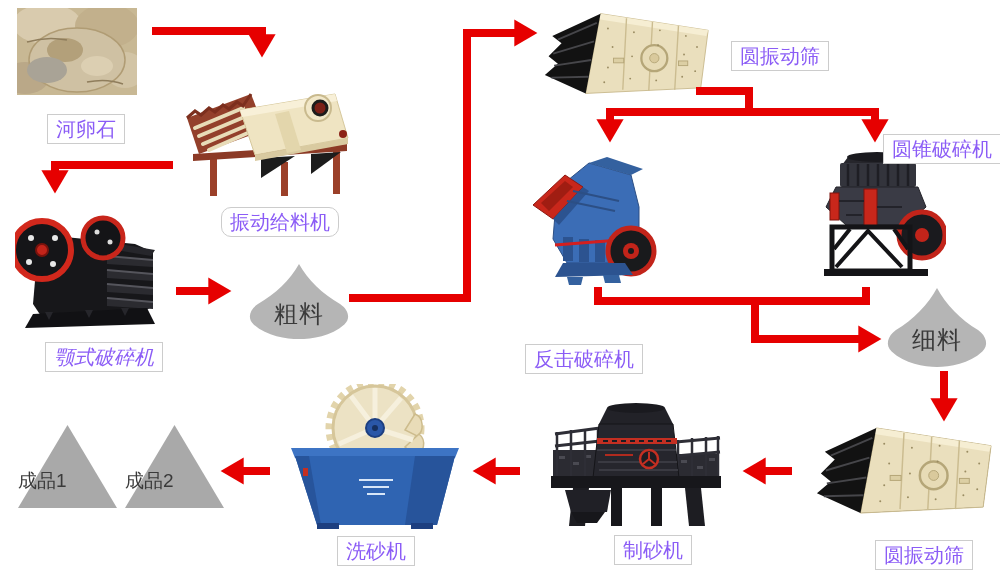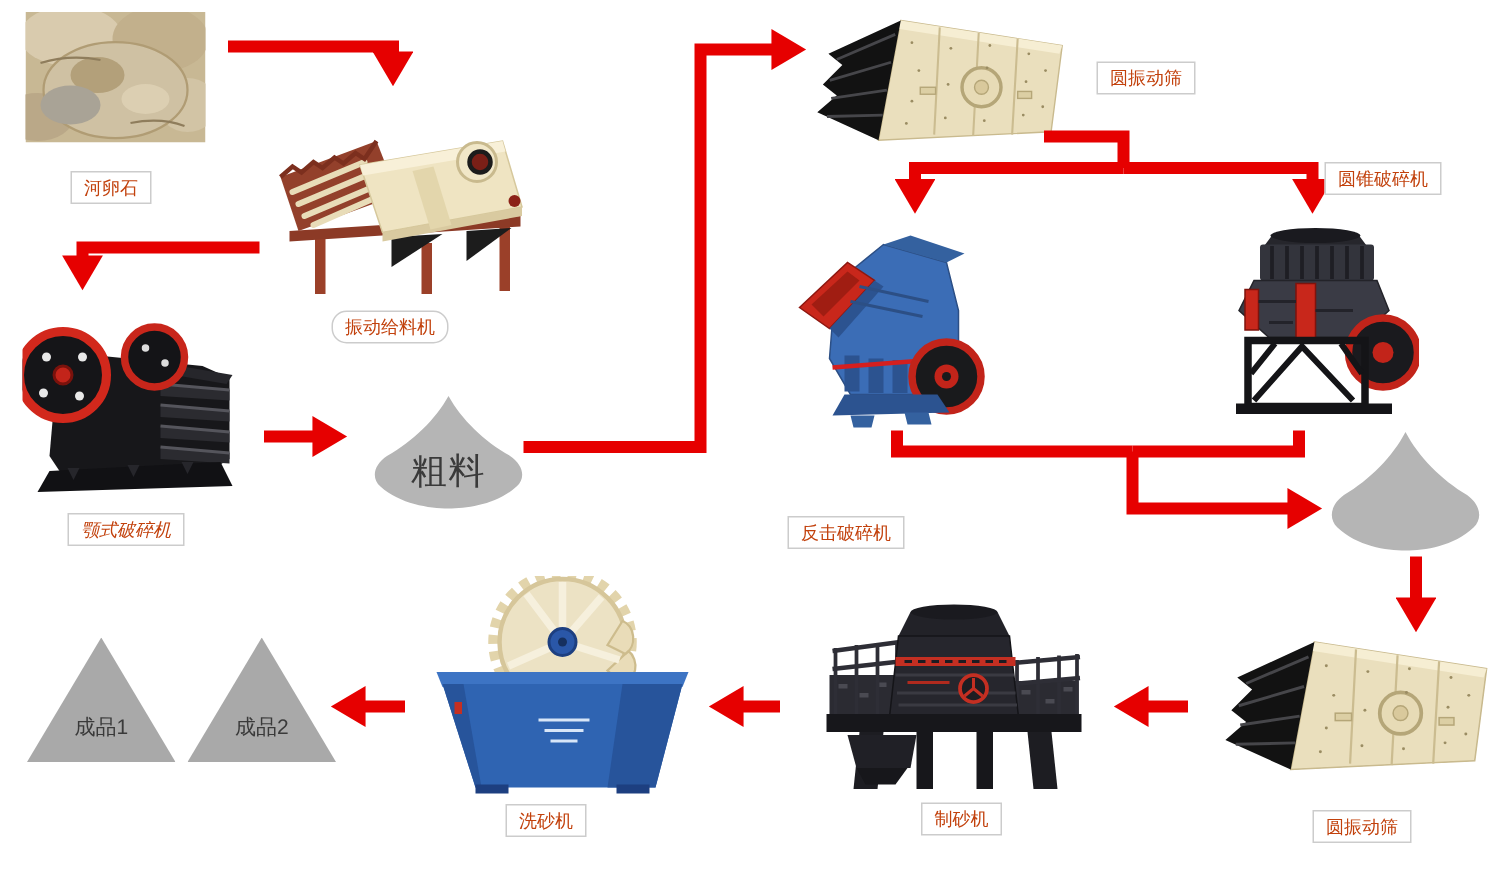--- a/index.html
+++ b/index.html
@@ -3,29 +3,29 @@
 <meta charset="utf-8">
 <style>
   html,body{margin:0;padding:0;background:#fff;}
   .canvas{position:relative;width:1000px;height:582px;background:#fff;overflow:hidden;
           font-family:"Liberation Sans","DejaVu Sans",sans-serif;}
   .abs{position:absolute;}
   .machine{position:absolute;z-index:2;}
   .machine svg{display:block;width:100%;height:100%;}
   #arrow-layer{position:absolute;left:0;top:0;z-index:3;pointer-events:none;}
   .node-label{position:absolute;z-index:4;background:#ffffff;border:1px solid #cccccc;
-              color:#c2410c;font-size:12px;line-height:1;padding:4px 8px;white-space:nowrap;}
+              color:#8b5cf6;font-size:20px;line-height:1;padding:4px 8px;white-space:nowrap;}
   .pile{position:absolute;z-index:2;}
   .pile svg{display:block;width:100%;height:100%;}
   .pile .pile-text{position:absolute;left:0;right:0;top:46%;text-align:center;
                    color:#3a3a3a;font-size:24px;letter-spacing:1px;}
   .product-tri{position:absolute;z-index:2;background:#a9a9a9;
                clip-path:polygon(50% 0,100% 100%,0 100%);}
-  .product-label{position:absolute;left:0;right:0;bottom:17%;text-align:center;z-index:3;
-                 color:#3a3a3a;font-size:14px;}
+  .product-label{position:absolute;left:0;right:0;bottom:17%;z-index:3;
+                 color:#3a3a3a;font-size:19px;}
 </style>
 </head>
 <body>
 
 <div class="canvas">
 
   <svg id="arrow-layer" width="1000" height="582" viewBox="0 0 1000 582">
     <defs>
       <marker id="ah" viewBox="0 0 4 4" markerWidth="3.4" markerHeight="3.4" refX="0.25" refY="2" orient="auto" markerUnits="strokeWidth">
         <path d="M0,0 L3.4,2 L0,4 Z" fill="#e60000"></path>
@@ -323,35 +323,36 @@
     <svg viewBox="0 0 100 80" preserveAspectRatio="none">
       <path d="M50,2 C58,18 72,33 88,43 C96,49 98,58 92,64 C80,76 62,79 50,79 C38,79 20,76 8,64 C2,58 4,49 12,43 C28,33 42,18 50,2 Z" fill="#b5b5b5"></path>
     </svg>
     <span class="pile-text">粗料</span>
   </div>
 
   <div class="pile" style="left:883px;top:286px;width:108px;height:82px;">
     <svg viewBox="0 0 100 80" preserveAspectRatio="none">
       <path d="M50,2 C58,18 72,33 88,43 C96,49 98,58 92,64 C80,76 62,79 50,79 C38,79 20,76 8,64 C2,58 4,49 12,43 C28,33 42,18 50,2 Z" fill="#b5b5b5"></path>
     </svg>
+    <span class="pile-text">细料</span>
   </div>
 
   <div class="product-tri" style="left:18px;top:425px;width:99px;height:83px;"></div>
   <div class="abs" style="left:18px;top:425px;width:99px;height:83px;z-index:3;">
     <span class="product-label">成品1</span>
   </div>
 
   <div class="product-tri" style="left:125px;top:425px;width:99px;height:83px;"></div>
   <div class="abs" style="left:125px;top:425px;width:99px;height:83px;z-index:3;">
     <span class="product-label">成品2</span>
   </div>
 
   <div class="node-label" style="left:47px;top:114px;">河卵石</div>
   <div class="node-label" style="left:221px;top:207px;border-radius:10px;">振动给料机</div>
   <div class="node-label" style="left:45px;top:342px;font-style:italic;">颚式破碎机</div>
   <div class="node-label" style="left:731px;top:41px;">圆振动筛</div>
-  <div class="node-label" style="left:883px;top:108px;">圆锥破碎机</div>
+  <div class="node-label" style="left:883px;top:134px;">圆锥破碎机</div>
   <div class="node-label" style="left:525px;top:316px;margin-top:28px;">反击破碎机</div>
   <div class="node-label" style="left:875px;top:540px;">圆振动筛</div>
   <div class="node-label" style="left:614px;top:535px;">制砂机</div>
   <div class="node-label" style="left:337px;top:536px;">洗砂机</div>
 
 </div>
 
 </body></html>

